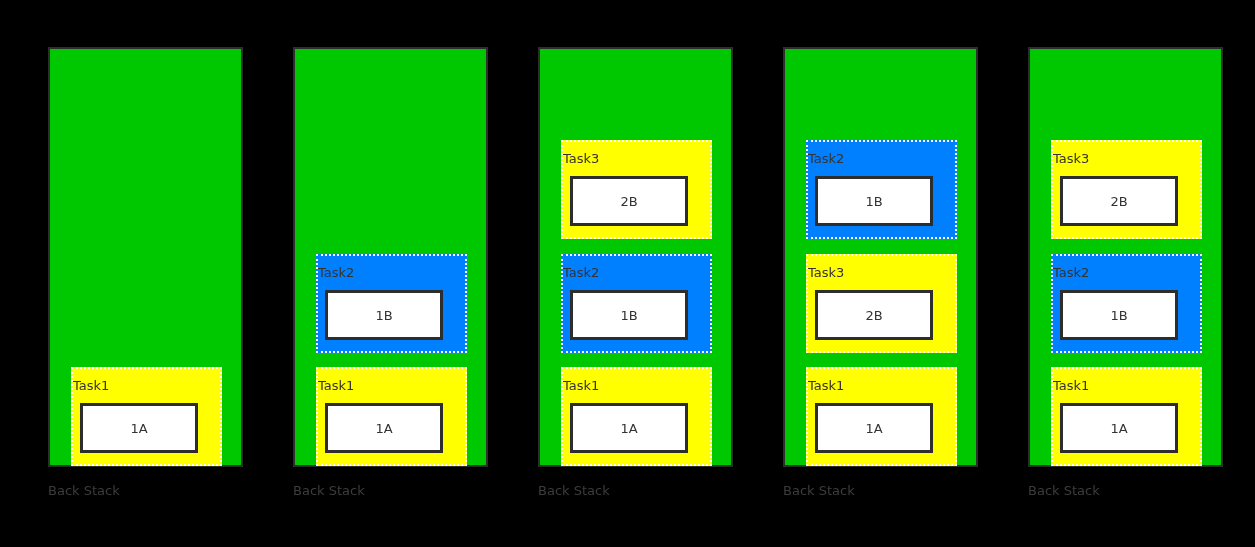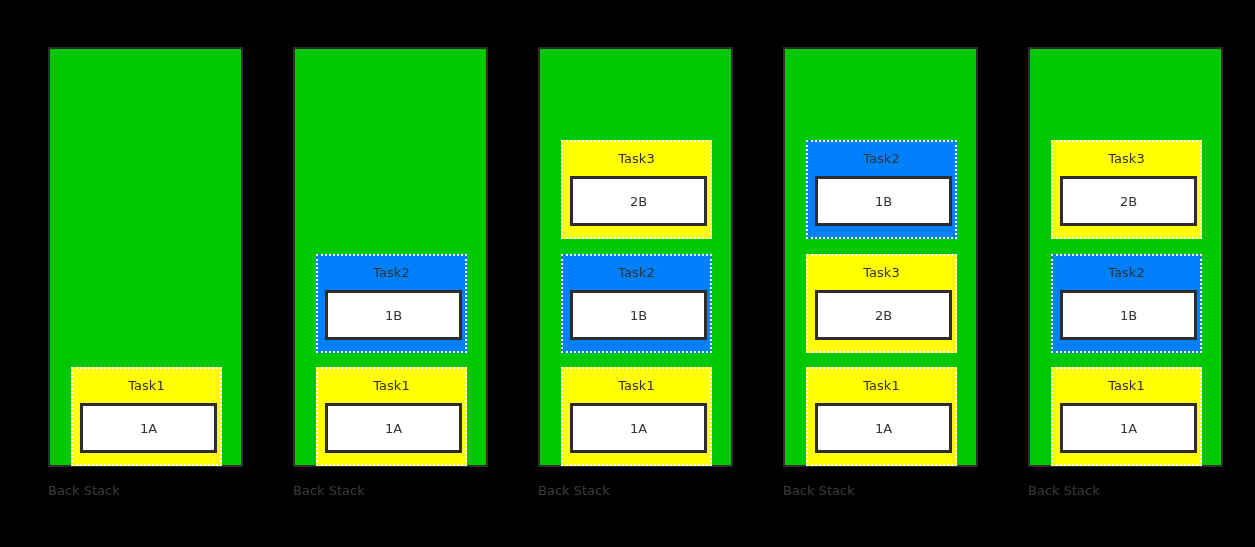--- a/index.html
+++ b/index.html
@@ -30,30 +30,29 @@
   .task {
     position: absolute;
     box-sizing: border-box;
     left: 21px;
     width: 151px;
     height: 99px;
     border: 2px dotted #ffffff;
   }
   .task-title {
     margin-top: 9px;
-    text-align: center;
     font-size: 13px;
     color: #333333;
   }
   .activity-box {
     position: absolute;
     box-sizing: border-box;
     left: 7px;
     top: 34px;
-    width: 137px;
+    width: 118px;
     height: 50px;
     background: #ffffff;
     border: 3px solid #2d2d2d;
     display: flex;
     align-items: center;
     justify-content: center;
     font-size: 13px;
     color: #333333;
   }
   .stack-label {

